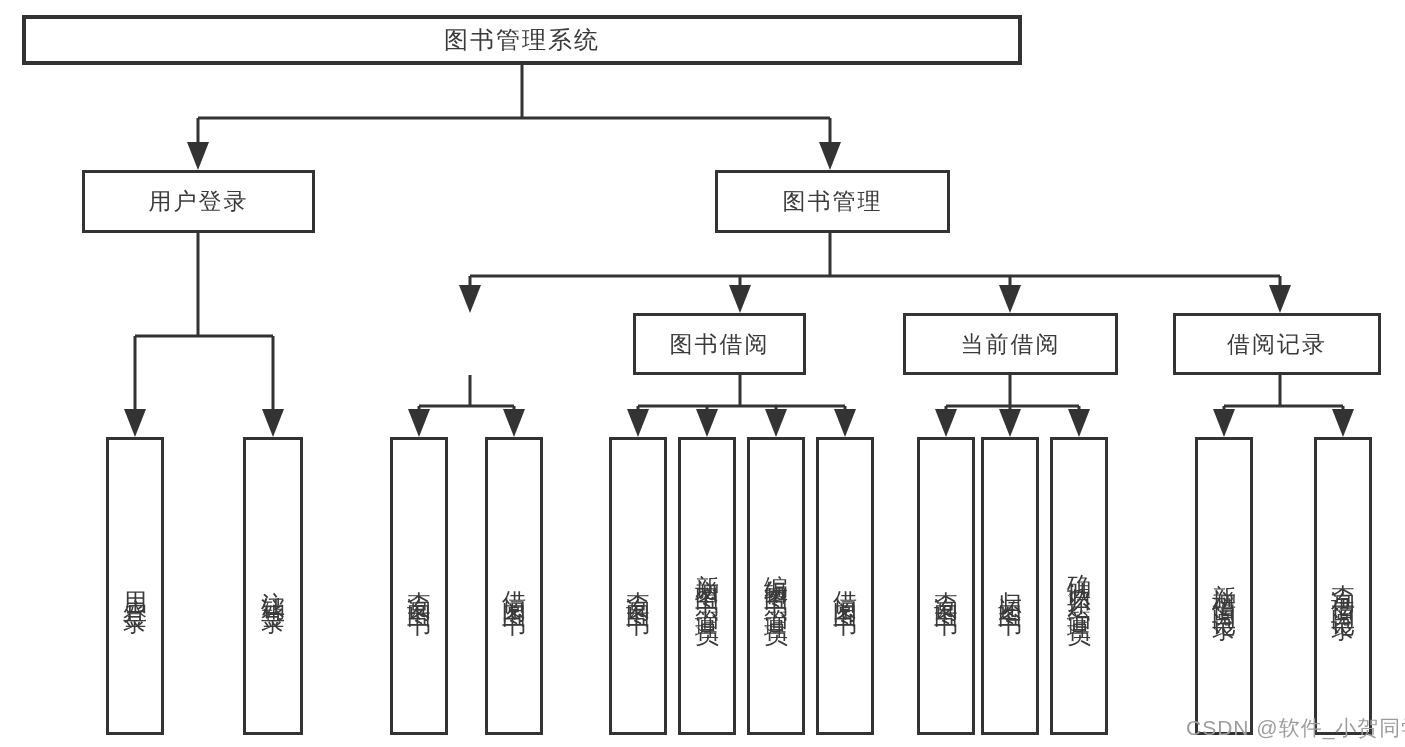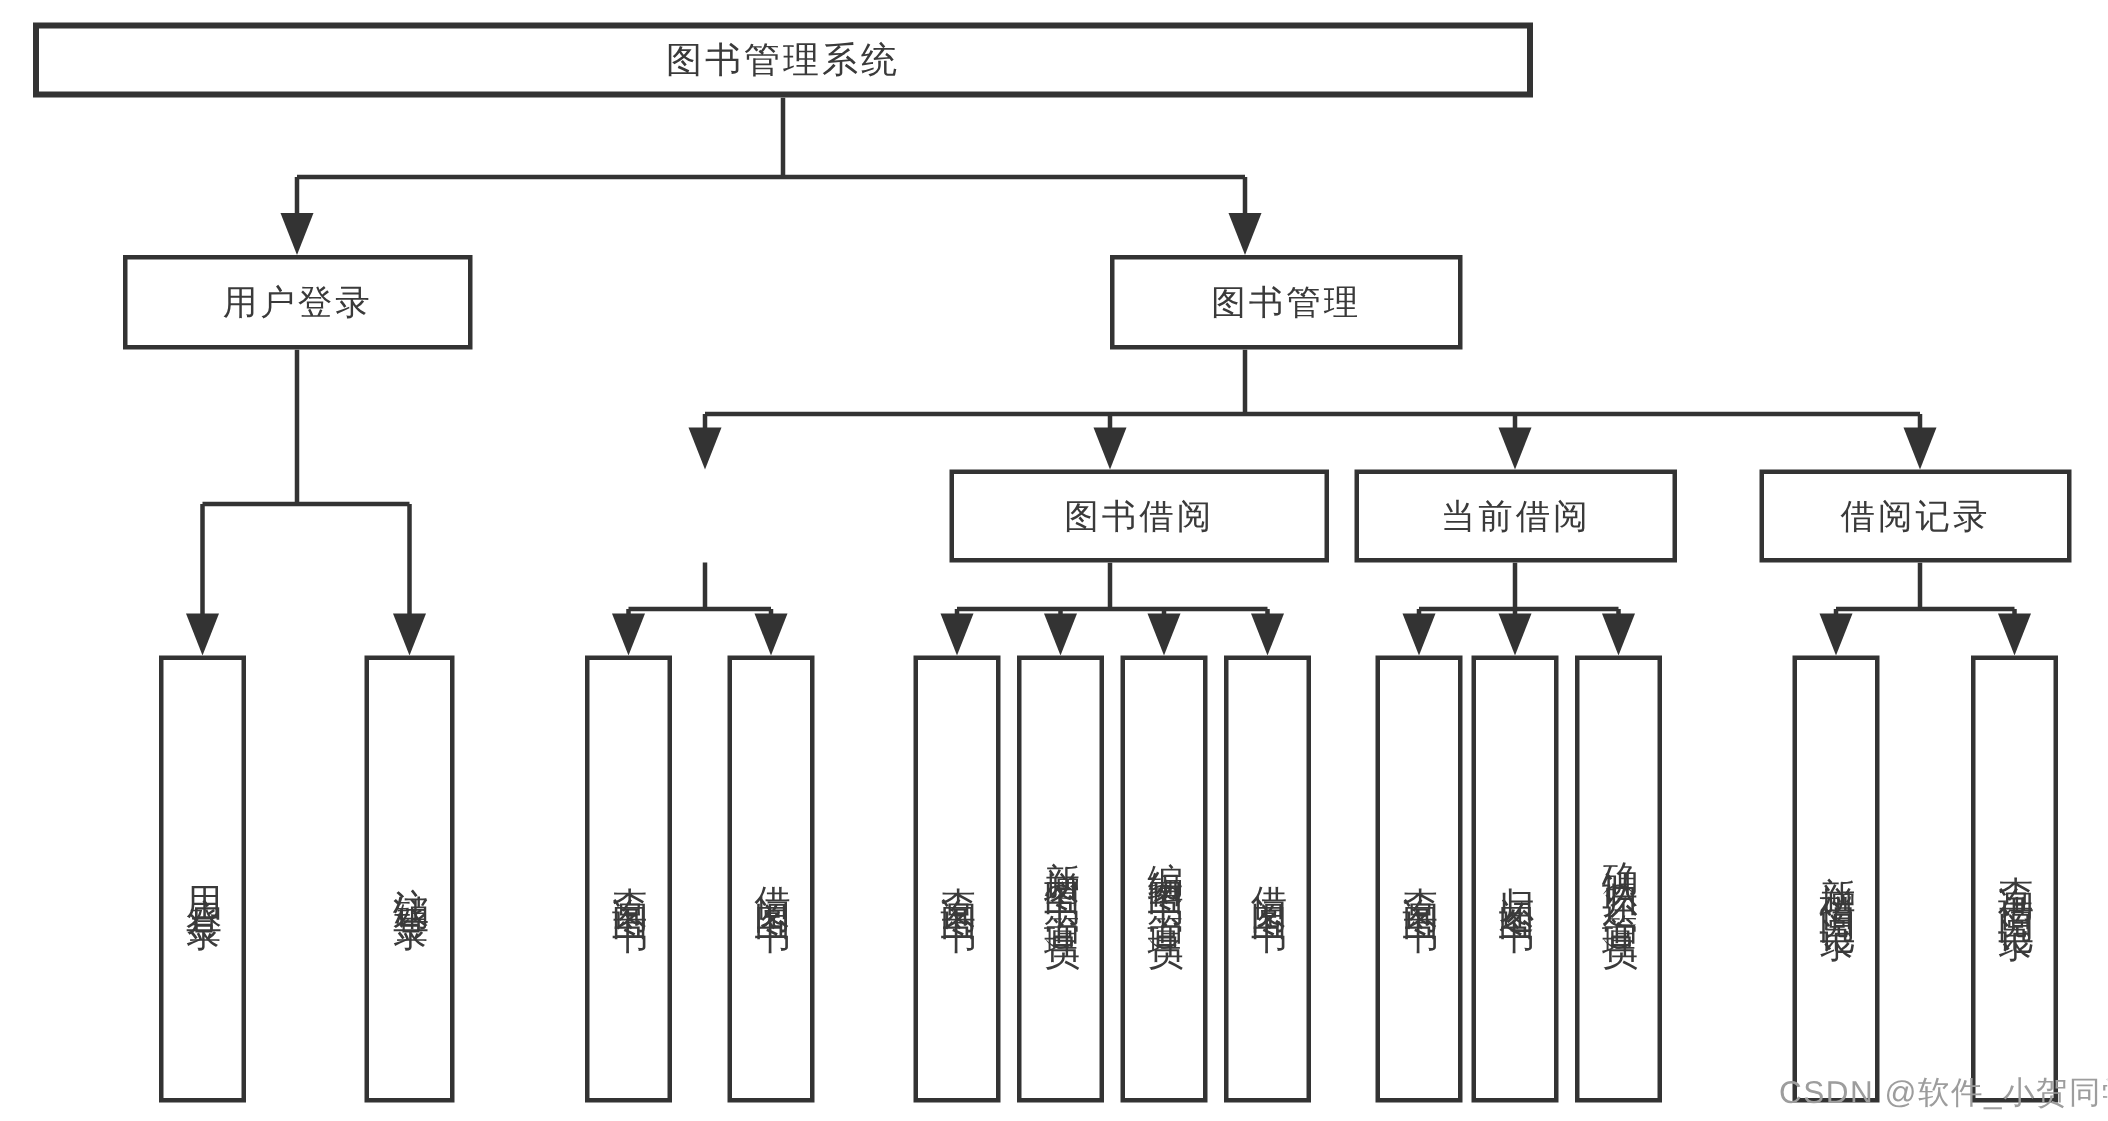--- a/index.html
+++ b/index.html
@@ -70,25 +70,25 @@
     </g>
   </svg>
 
   <div class="box root-box" style="left:22px;top:15px;width:1000px;height:50px;justify-content:center;">
     <span class="hlabel">图书管理系统</span>
   </div>
 
   <div class="box" style="left:82px;top:170px;width:233px;height:63px;">
     <span class="hlabel">用户登录</span>
   </div>
-  <div class="box" style="left:740px;top:170px;width:235px;height:63px;">
+  <div class="box" style="left:715px;top:170px;width:235px;height:63px;">
     <span class="hlabel">图书管理</span>
   </div>
 
-  <div class="box" style="left:633px;top:313px;width:253px;height:62px;text-align:center;">
+  <div class="box" style="left:633px;top:313px;width:173px;height:62px;text-align:center;">
     <span class="hlabel">图书借阅</span>
   </div>
   <div class="box" style="left:903px;top:313px;width:215px;height:62px;">
     <span class="hlabel">当前借阅</span>
   </div>
   <div class="box" style="left:1173px;top:313px;width:208px;height:62px;">
     <span class="hlabel">借阅记录</span>
   </div>
 
   <div class="box leaf" style="left:106px;">

